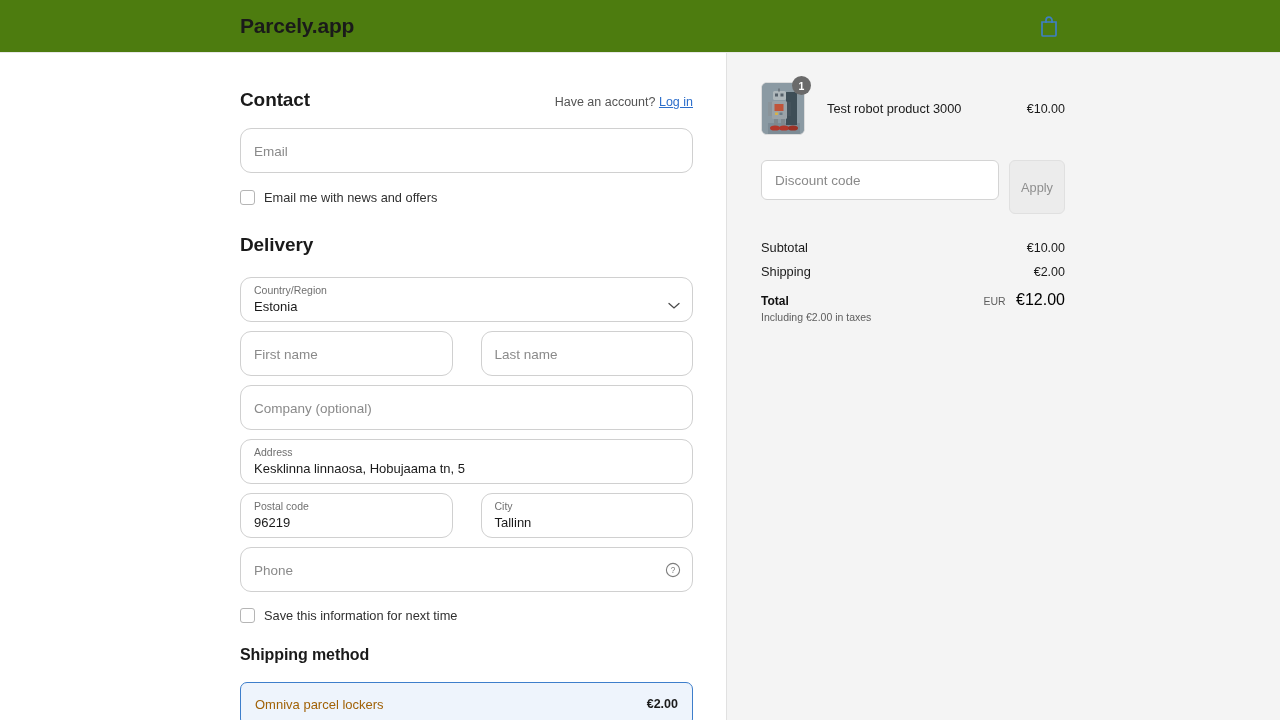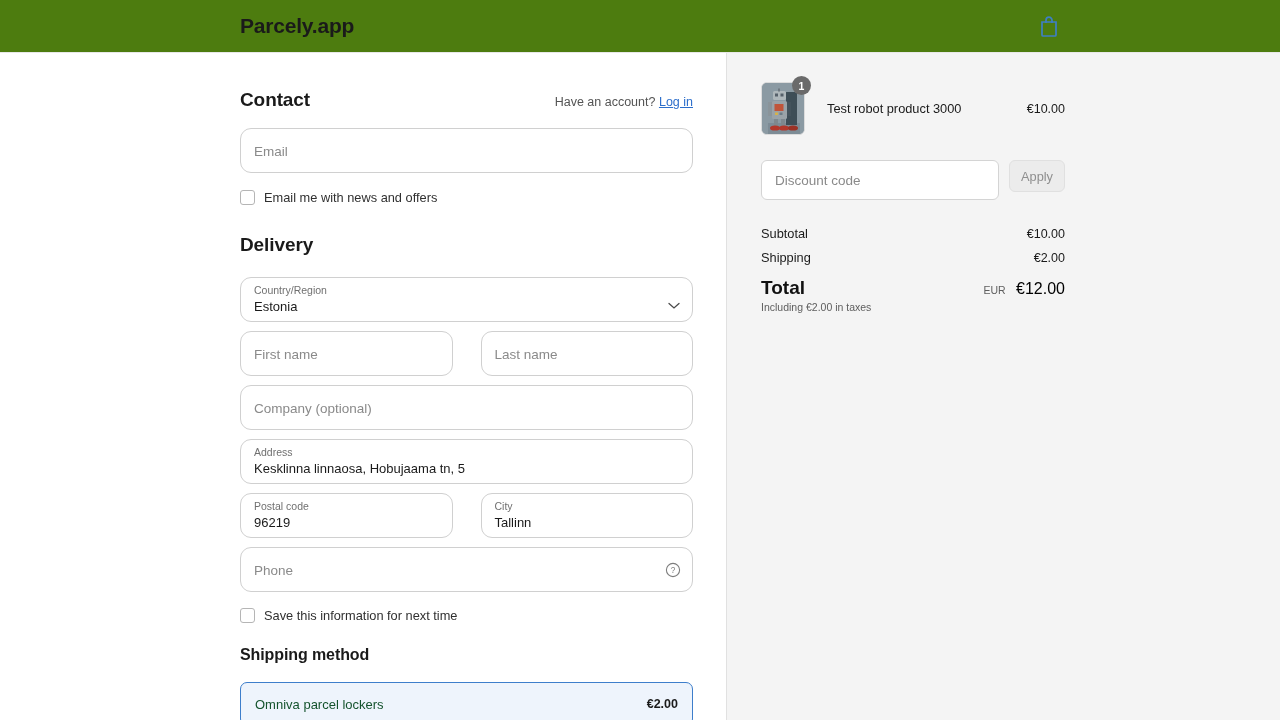--- a/index.html
+++ b/index.html
@@ -105,21 +105,21 @@
   .check-lbl { font-size: 12.8px; color: #303030; }
 
   .ship-opt {
     height: 44px;
     border: 1px solid #3d7ecb;
     border-radius: 7px;
     background: #eef4fc;
     display: flex; align-items: center; justify-content: space-between;
     padding: 0 14px;
   }
-  .ship-name { font-size: 13px; color: #14532d; }
+  .ship-name { font-size: 13px; color: #a16207; }
   .ship-price { font-size: 12.5px; color: #1a1a1a; font-weight: 700; }
 
   
   .sum-wrap { position: absolute; left: 34px; top: 0; width: 304px; }
 
   .prod-row { display: flex; align-items: center; }
   .thumb-box {
     position: relative; width: 48px; height: 57px; flex: none;
   }
   .thumb {
@@ -140,34 +140,34 @@
     flex: 1; font-size: 12.8px; color: #1a1a1a; margin-left: 18px;
   }
   .prod-price { font-size: 12.5px; color: #1a1a1a; }
 
   .disc-row { display: flex; gap: 10px; }
   .disc-input {
     flex: 1; height: 40px; position: relative;
     border: 1px solid #d4d4d4; border-radius: 6px; background: #fff;
   }
   .apply-btn {
-    width: 56px; height: 32px;
+    width: 56px; height: 54px;
     border: 1px solid #e0e0e0; border-radius: 6px;
     background: #ececec; color: #8f8f8f;
     font-size: 12.8px;
     display: flex; align-items: center; justify-content: center;
     cursor: pointer;
   }
 
   .tot-row {
     display: flex; justify-content: space-between; align-items: baseline;
   }
   .tot-lbl { font-size: 12.8px; color: #1a1a1a; }
   .tot-val { font-size: 12.5px; color: #1a1a1a; }
-  .grand-lbl { font-size: 19px; font-weight: 700; color: #111; }
+  .grand-lbl { font-size: 12px; font-weight: 700; color: #111; }
   .grand-sub { font-size: 10.5px; color: #5e5e5e; margin-top: 2px; }
   .grand-cur { font-size: 10.5px; color: #5e5e5e; margin-right: 6px; }
   .grand-val { font-size: 16px; font-weight: 400; color: #000000; }
 </style>
 </head>
 <body>
 
 <div class="header">
   <div class="brand">Parcely.app</div>
   <div class="cart-icon">

